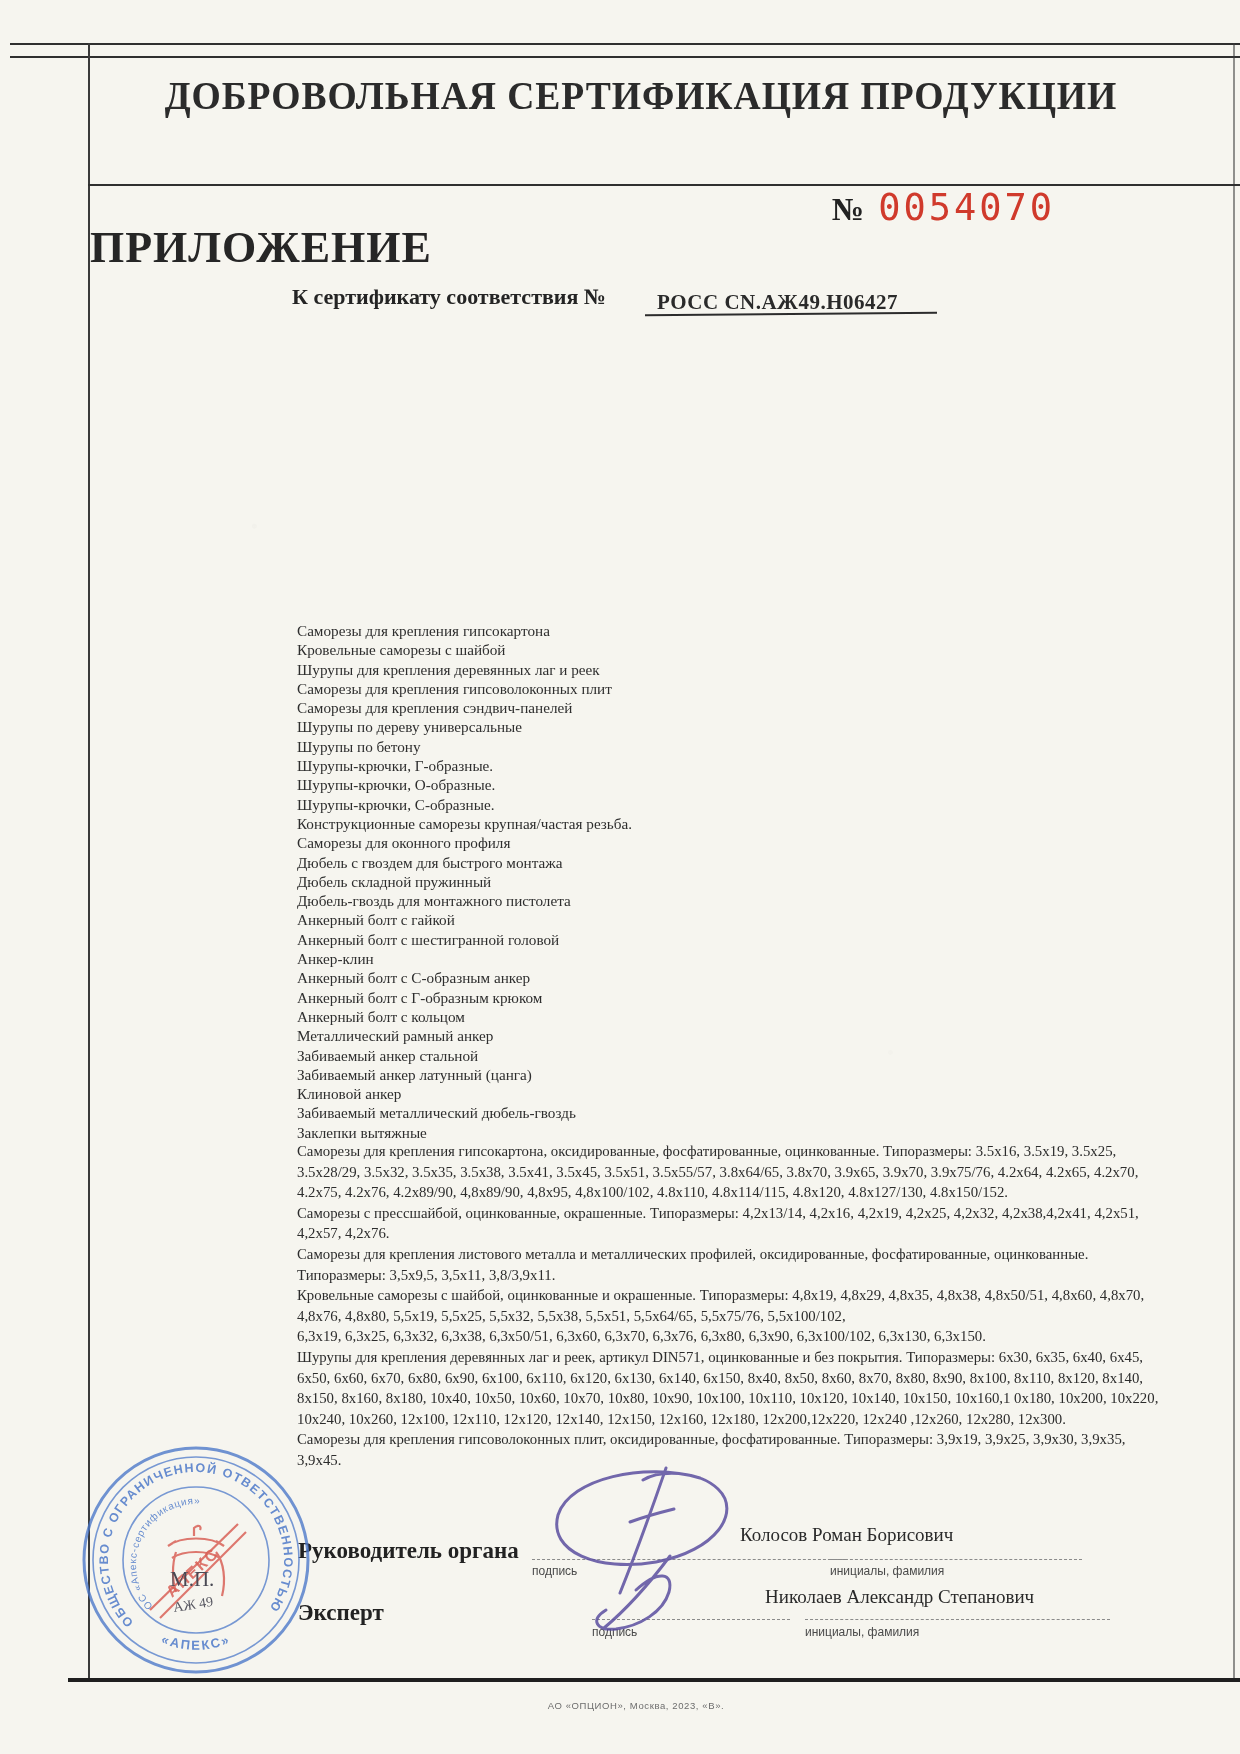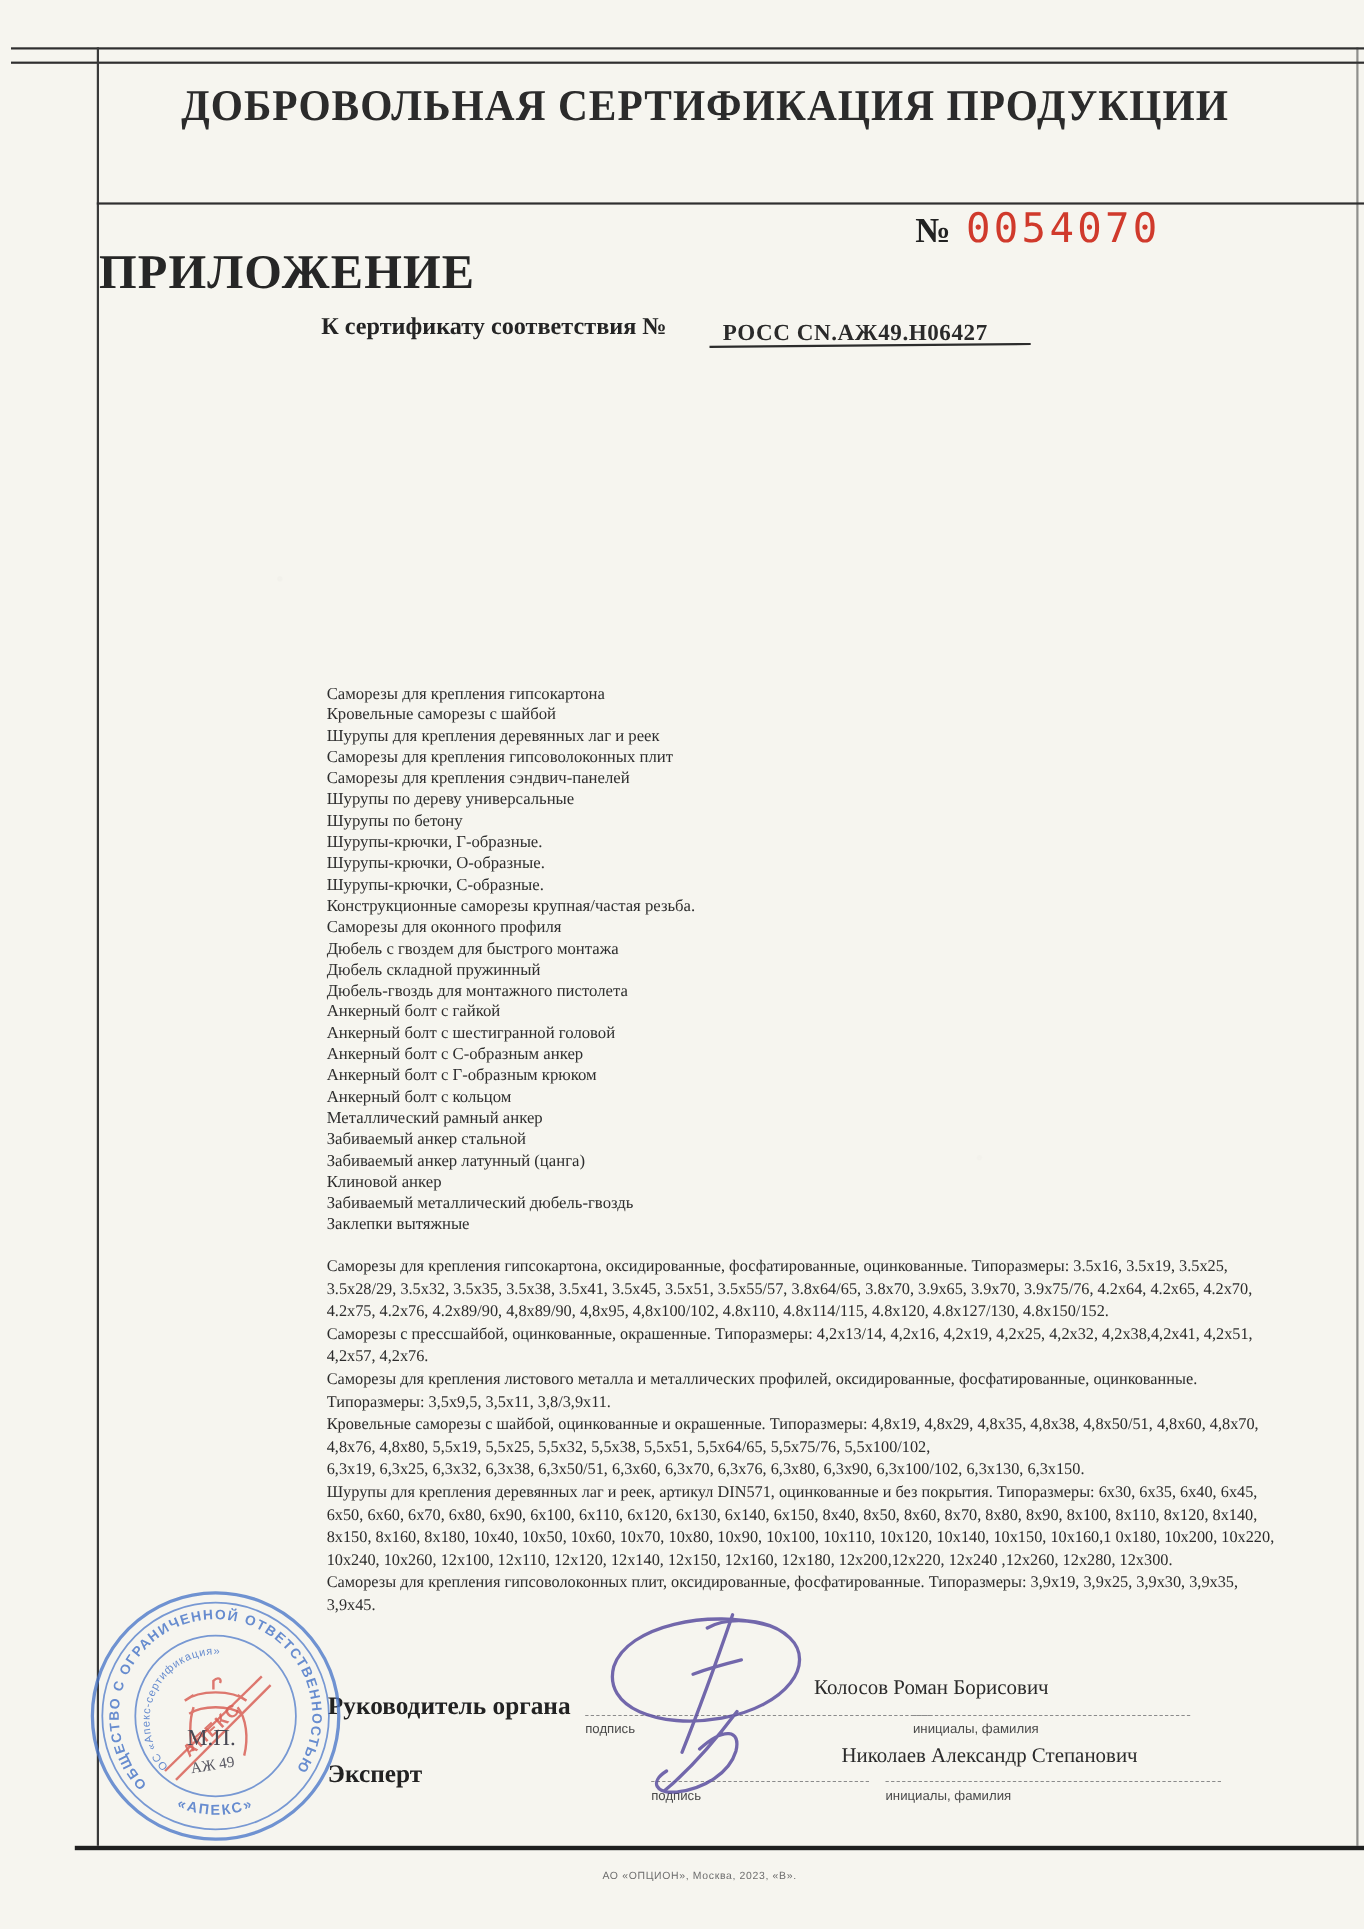--- a/index.html
+++ b/index.html
@@ -84,20 +84,21 @@
     <div>Шурупы-крючки, Г-образные.</div>
     <div>Шурупы-крючки, О-образные.</div>
     <div>Шурупы-крючки, С-образные.</div>
     <div>Конструкционные саморезы крупная/частая резьба.</div>
     <div>Саморезы для оконного профиля</div>
     <div>Дюбель с гвоздем для быстрого монтажа</div>
     <div>Дюбель складной пружинный</div>
     <div>Дюбель-гвоздь для монтажного пистолета</div>
     <div>Анкерный болт с гайкой</div>
     <div>Анкерный болт с шестигранной головой</div>
+    <div>Анкер-клин</div>
     <div>Анкерный болт с С-образным анкер</div>
     <div>Анкерный болт с Г-образным крюком</div>
     <div>Анкерный болт с кольцом</div>
     <div>Металлический рамный анкер</div>
     <div>Забиваемый анкер стальной</div>
     <div>Забиваемый анкер латунный (цанга)</div>
     <div>Клиновой анкер</div>
     <div>Забиваемый металлический дюбель-гвоздь</div>
     <div>Заклепки вытяжные</div>
   </div>

